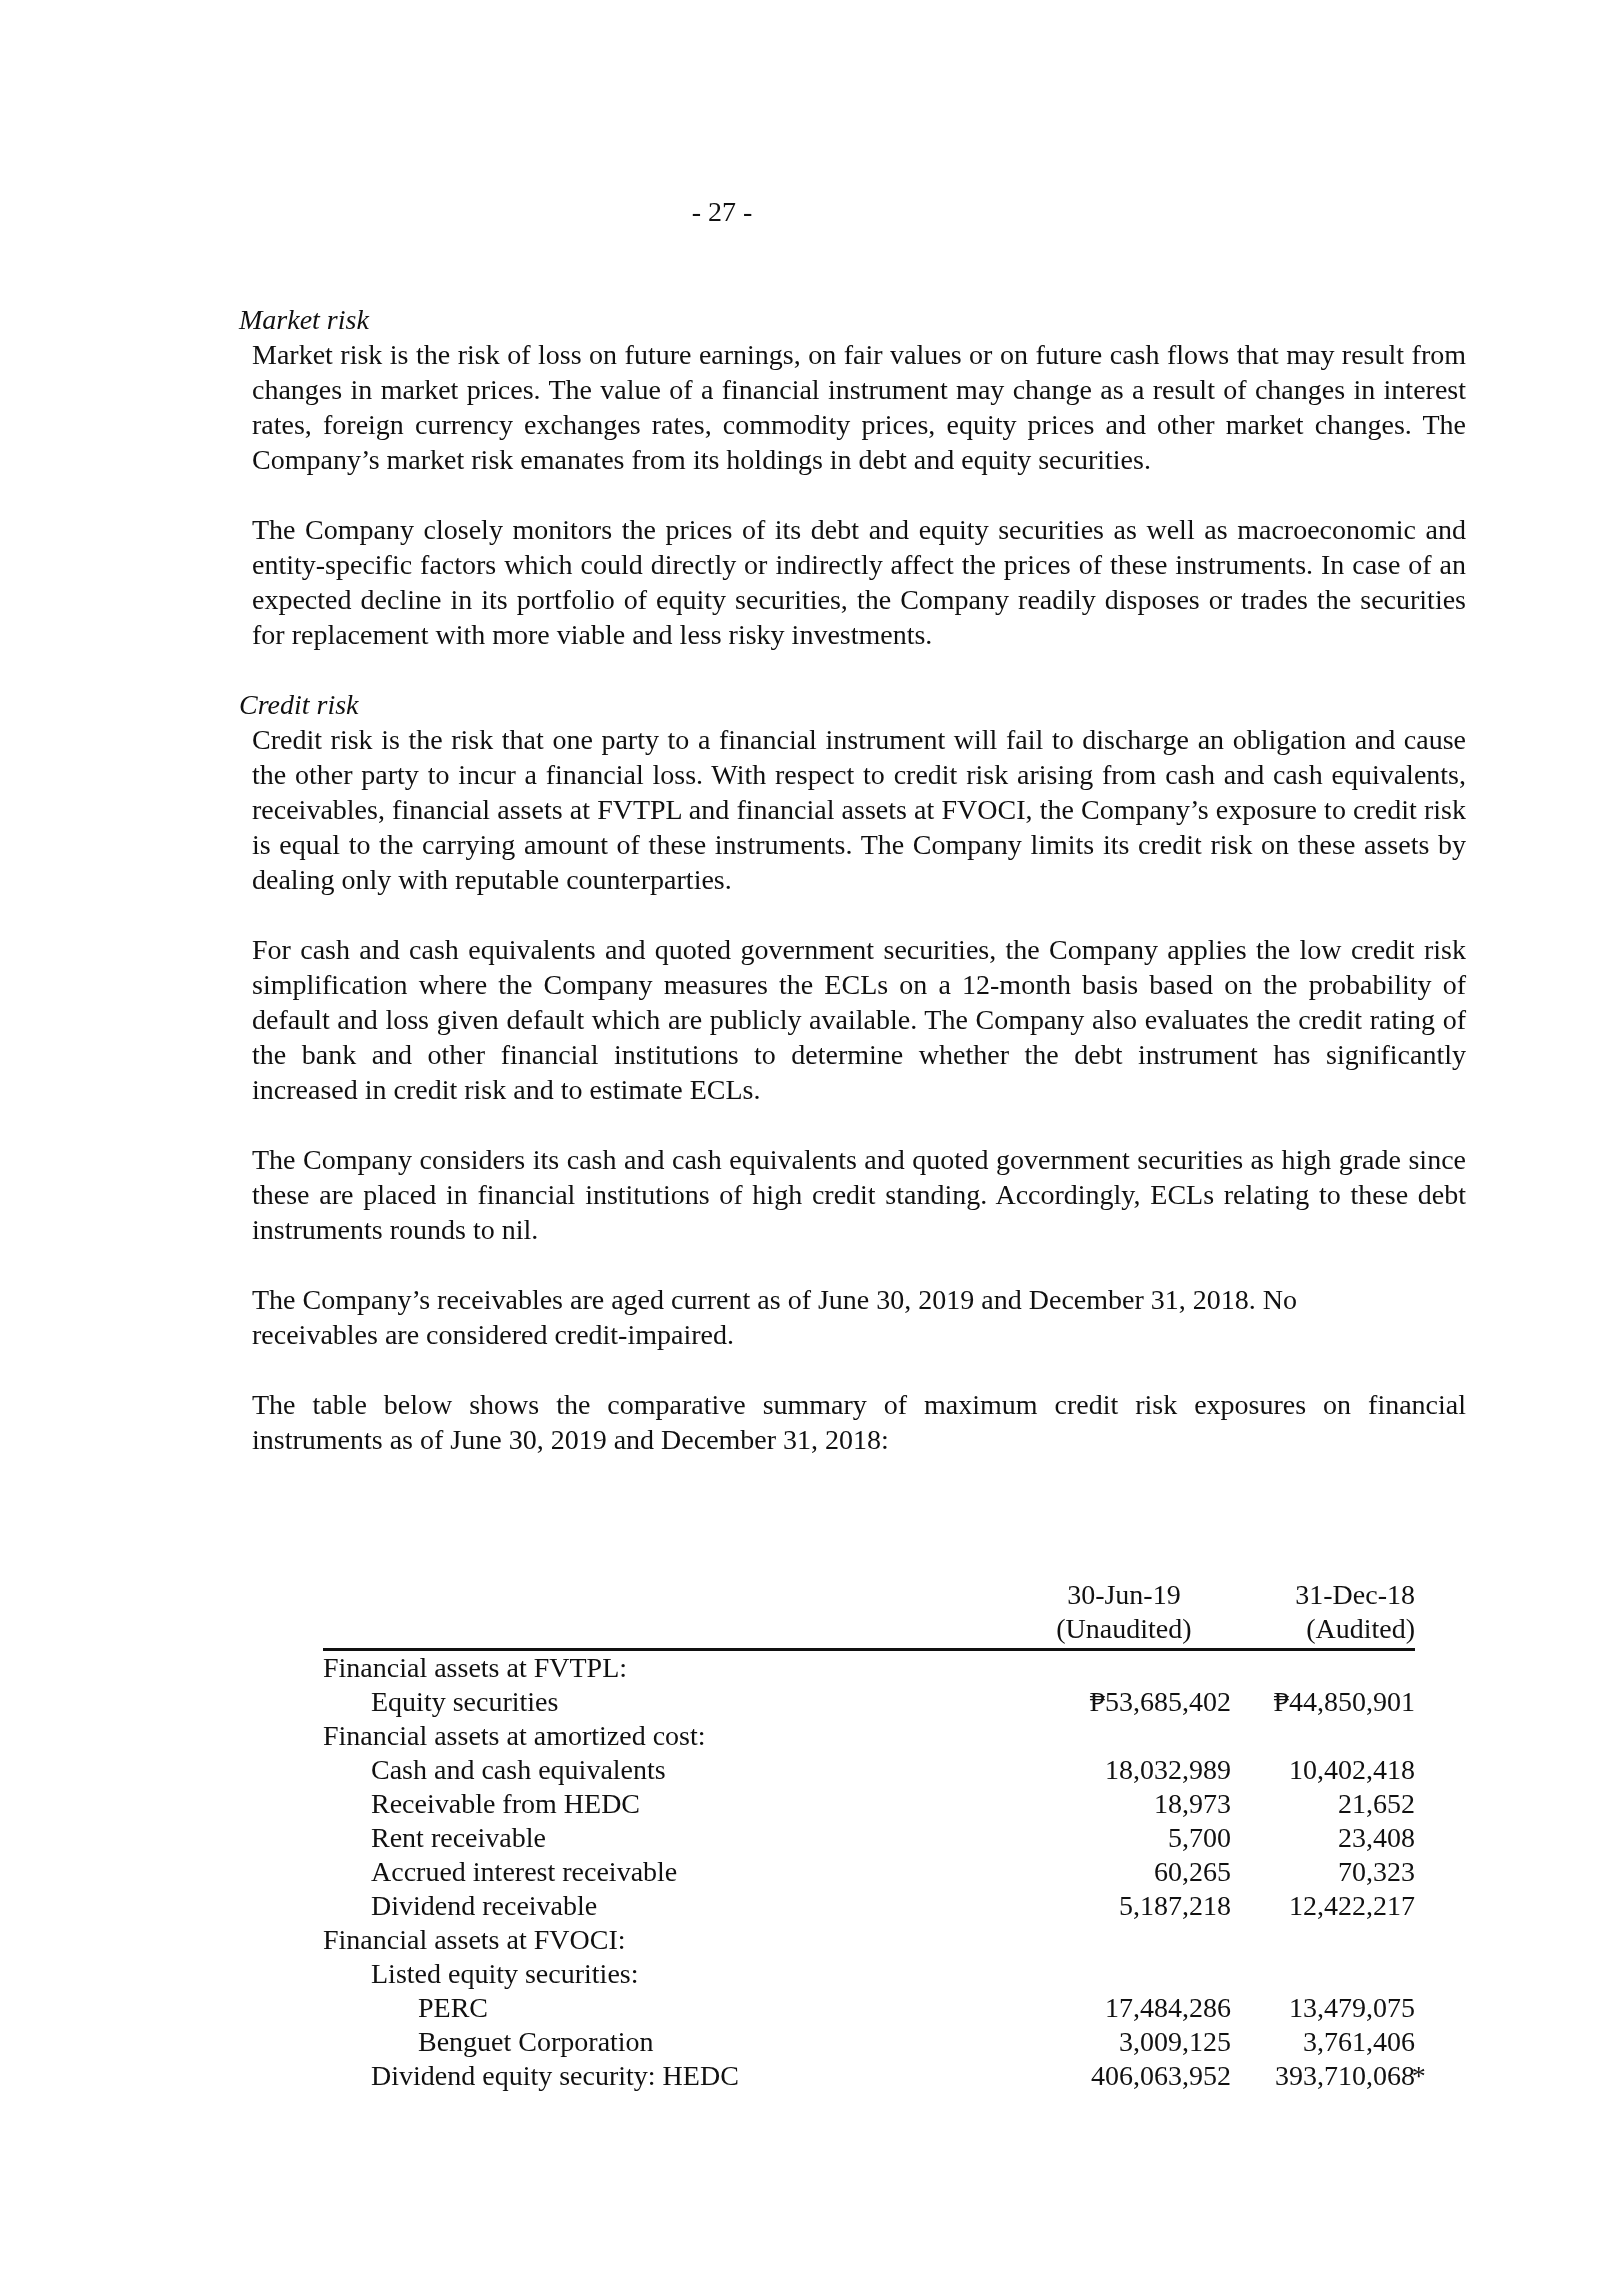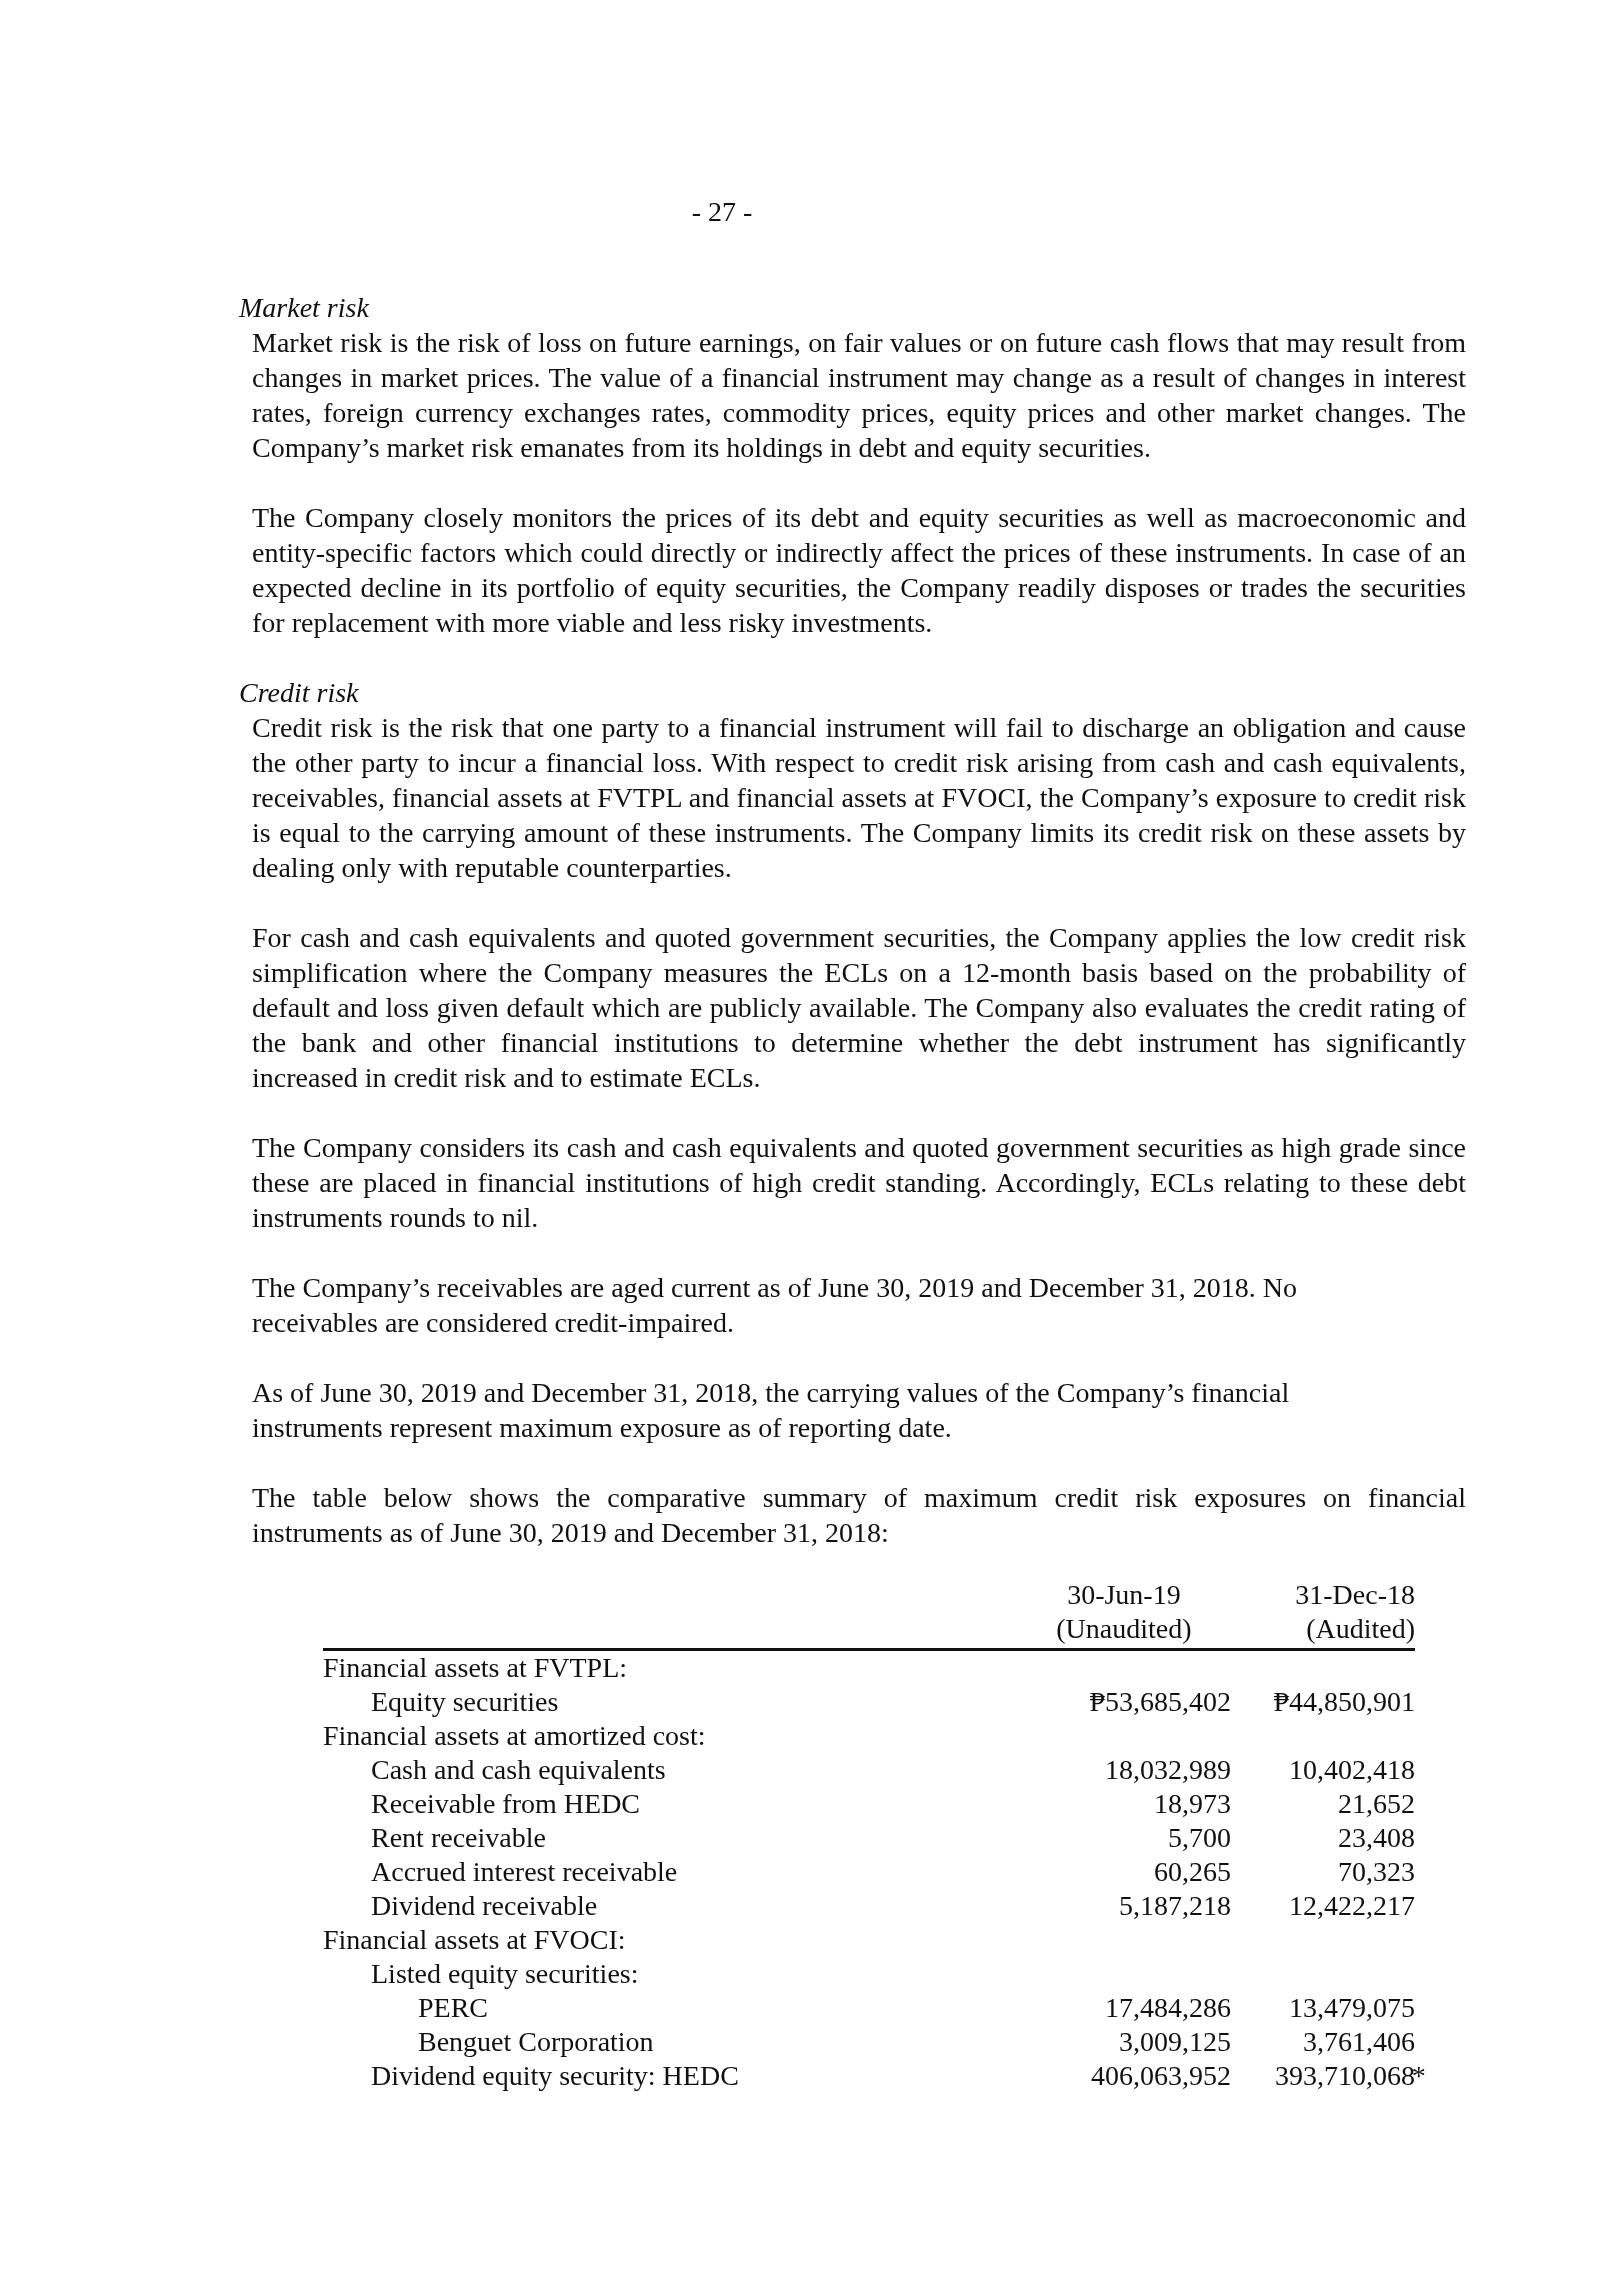--- a/index.html
+++ b/index.html
@@ -6,21 +6,21 @@
   body {
     width: 1624px; height: 2295px; position: relative; overflow: hidden;
     font-family: "Liberation Serif", "DejaVu Serif", serif;
     color: #111111;
   }
   .page-number {
     position: absolute; top: 195px; left: 0; width: 1444px;
     text-align: center; font-size: 28px; line-height: 34px;
   }
   .content {
-    position: absolute; left: 239px; top: 290px; width: 1227px;
+    position: absolute; left: 239px; top: 302px; width: 1227px;
     font-size: 28px; line-height: 35px;
   }
   .heading { font-style: italic; margin: 0; }
   .para { margin: 0 0 35px 13px; text-align: justify; }
   .para.nojust { text-align: left; }
   .gap-before-heading { margin-bottom: 35px; }
 
   table.exposure {
     position: absolute; left: 288px; top: 1578px;
     border-collapse: collapse; width: 1092px;
@@ -46,21 +46,20 @@
 <div class="content">
   <p class="heading">Market risk</p>
   <p class="para">Market risk is the risk of loss on future earnings, on fair values or on future cash flows that may result from changes in market prices.  The value of a financial instrument may change as a result of changes in interest rates, foreign currency exchanges rates, commodity prices, equity prices and other market changes.  The Company’s market risk emanates from its holdings in debt and equity securities.</p>
   <p class="para gap-before-heading">The Company closely monitors the prices of its debt and equity securities as well as macroeconomic and entity-specific factors which could directly or indirectly affect the prices of these instruments.  In case of an expected decline in its portfolio of equity securities, the Company readily disposes or trades the securities for replacement with more viable and less risky investments.</p>
 
   <p class="heading">Credit risk</p>
   <p class="para">Credit risk is the risk that one party to a financial instrument will fail to discharge an obligation and cause the other party to incur a financial loss. With respect to credit risk arising from cash and cash equivalents, receivables, financial assets at FVTPL and financial assets at FVOCI, the Company’s exposure to credit risk is equal to the carrying amount of these instruments. The Company limits its credit risk on these assets by dealing only with reputable counterparties.</p>
   <p class="para">For cash and cash equivalents and quoted government securities, the Company applies the low credit risk simplification where the Company measures the ECLs on a 12-month basis based on the probability of default and loss given default which are publicly available. The Company also evaluates the credit rating of the bank and other financial institutions to determine whether the debt instrument has significantly increased in credit risk and to estimate ECLs.</p>
   <p class="para">The Company considers its cash and cash equivalents and quoted government securities as high grade since these are placed in financial institutions of high credit standing.  Accordingly, ECLs relating to these debt instruments rounds to nil.</p>
   <p class="para nojust" style="width:1143px">The Company’s receivables are aged current as of June 30, 2019 and December 31, 2018.  No receivables are considered credit-impaired.</p>
-  <p class="para nojust" style="width:1127px">As of June 30, 2019 and December 31, 2018, the carrying values of the Company’s financial instruments represent maximum exposure as of reporting date.</p>
   <p class="para">The table below shows the comparative summary of maximum credit risk exposures on financial instruments as of June 30, 2019 and December 31, 2018:</p>
 </div>
 
 <table class="exposure">
   <thead>
     <tr>
       <th class="col-label"></th>
       <th class="col-cur">30-Jun-19</th>
       <th class="col-prev">31-Dec-18</th>
     </tr>

